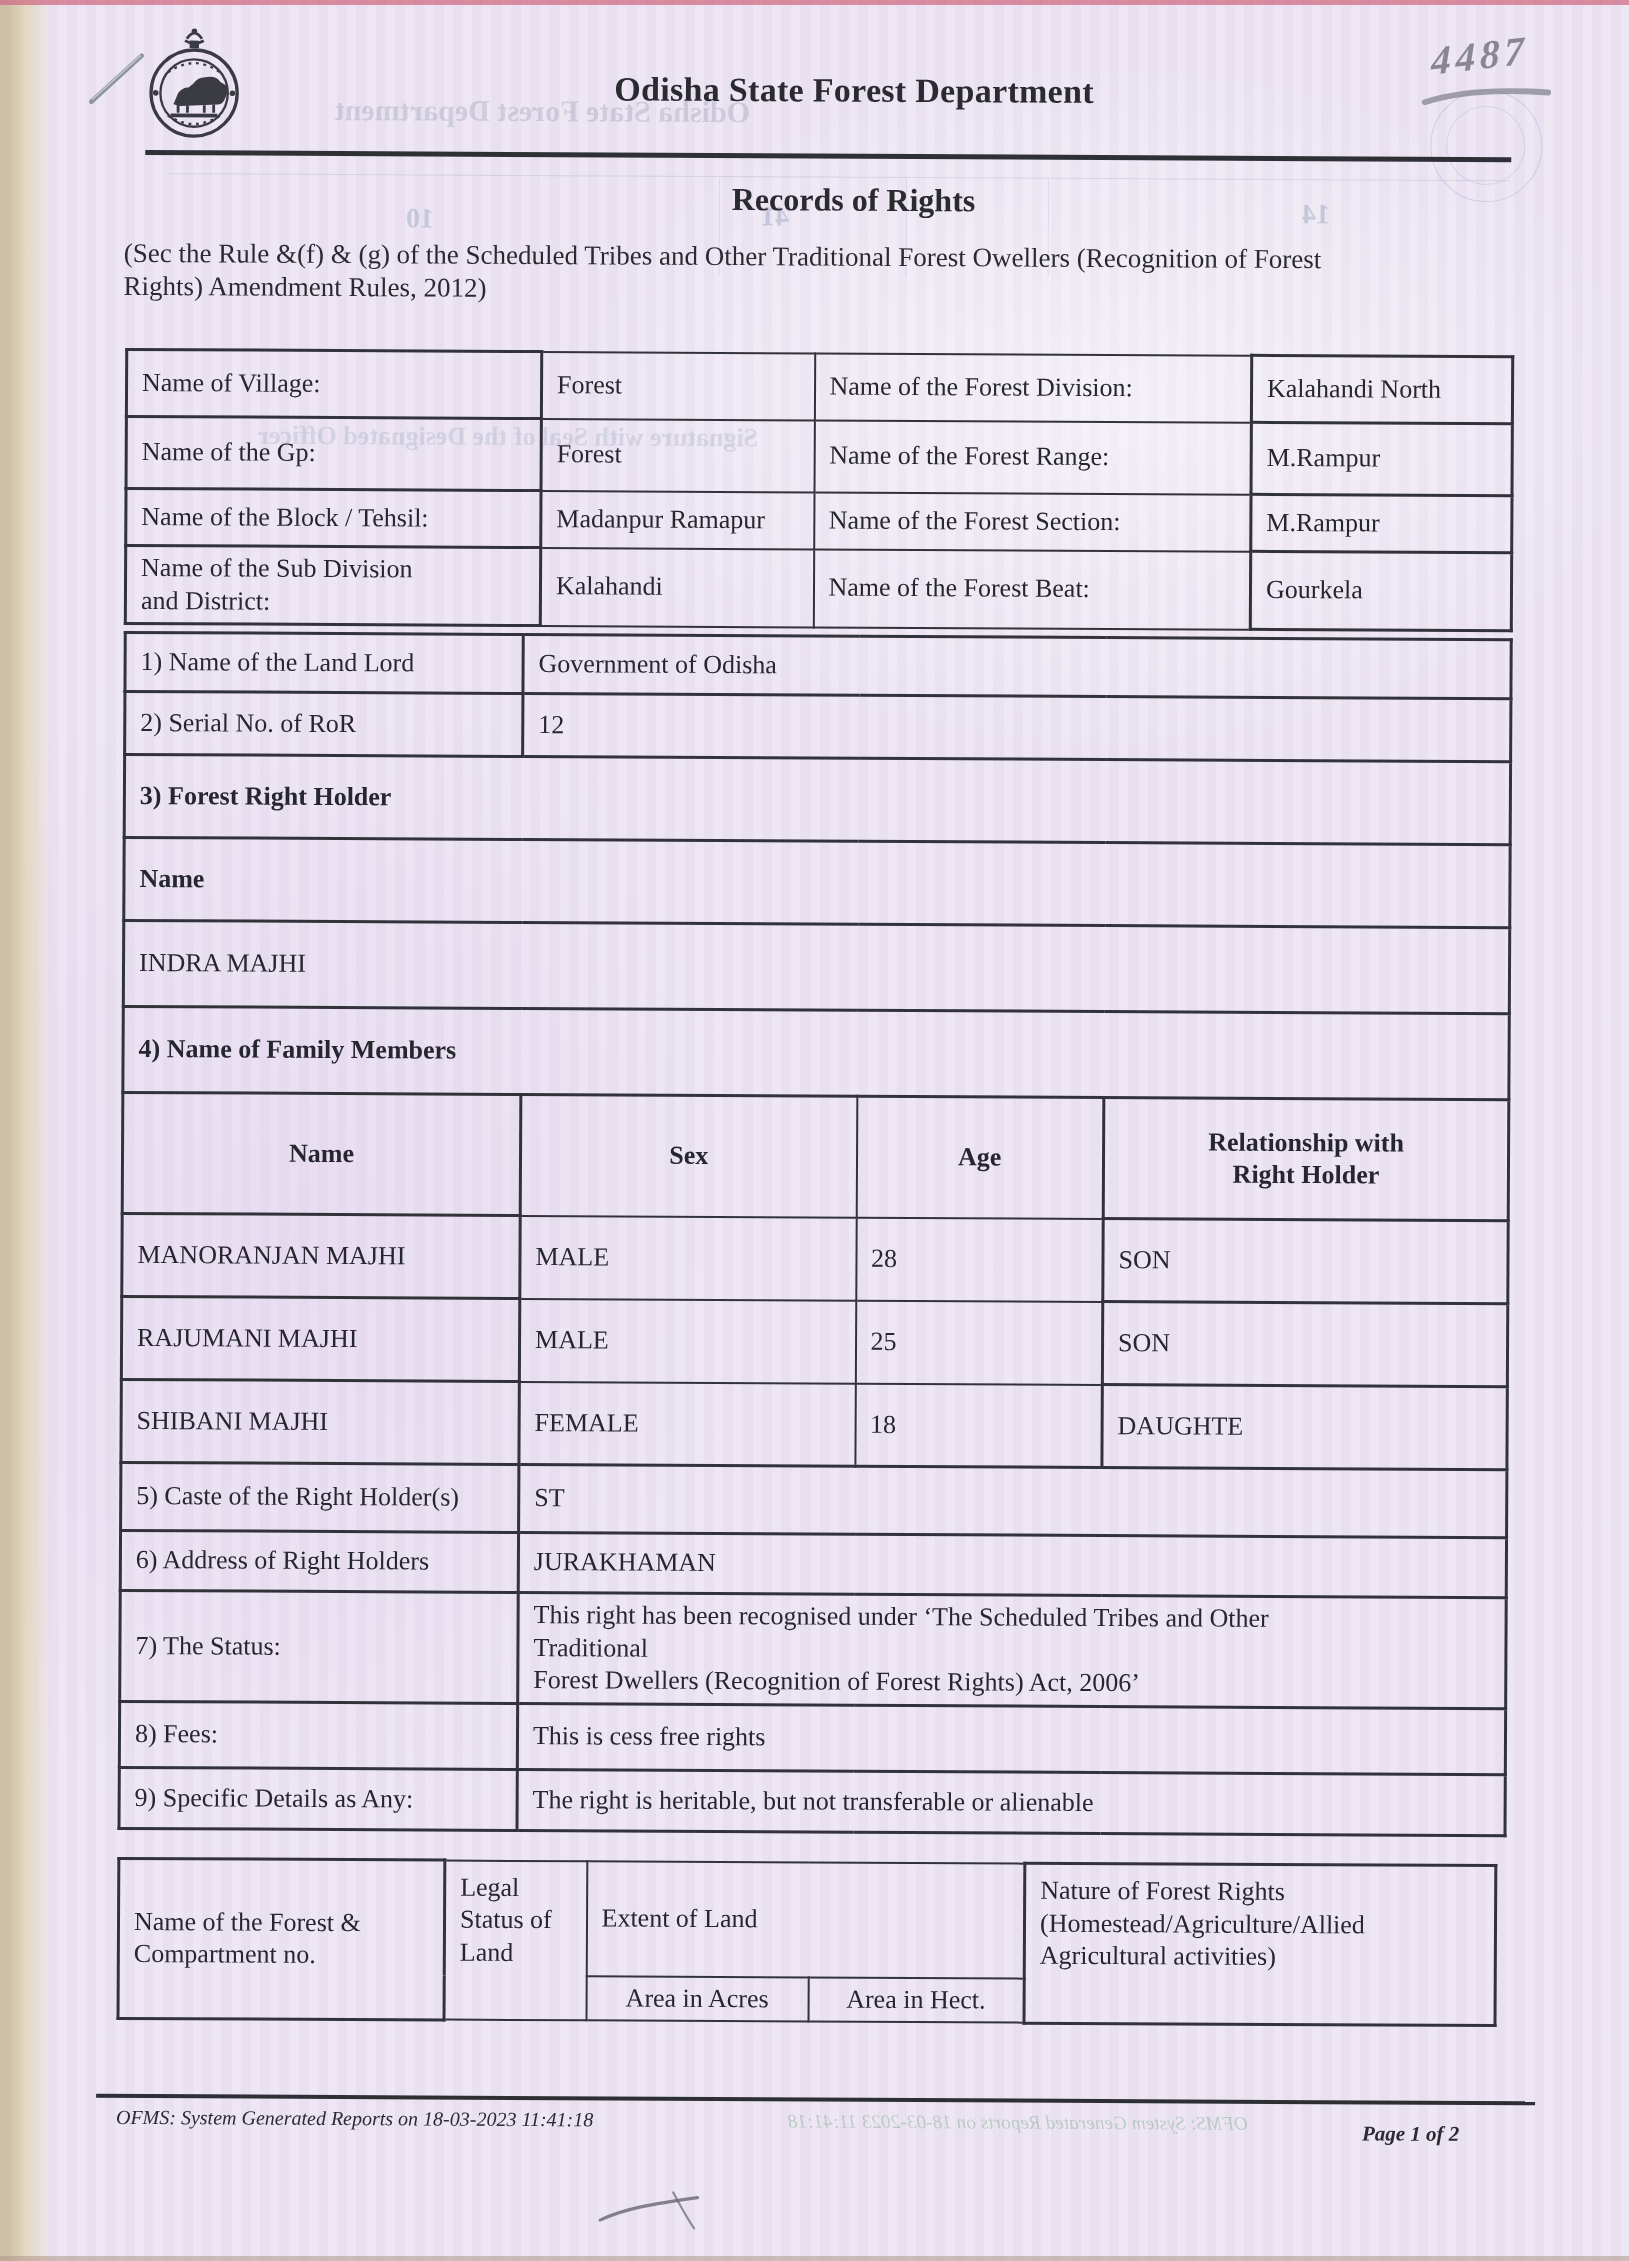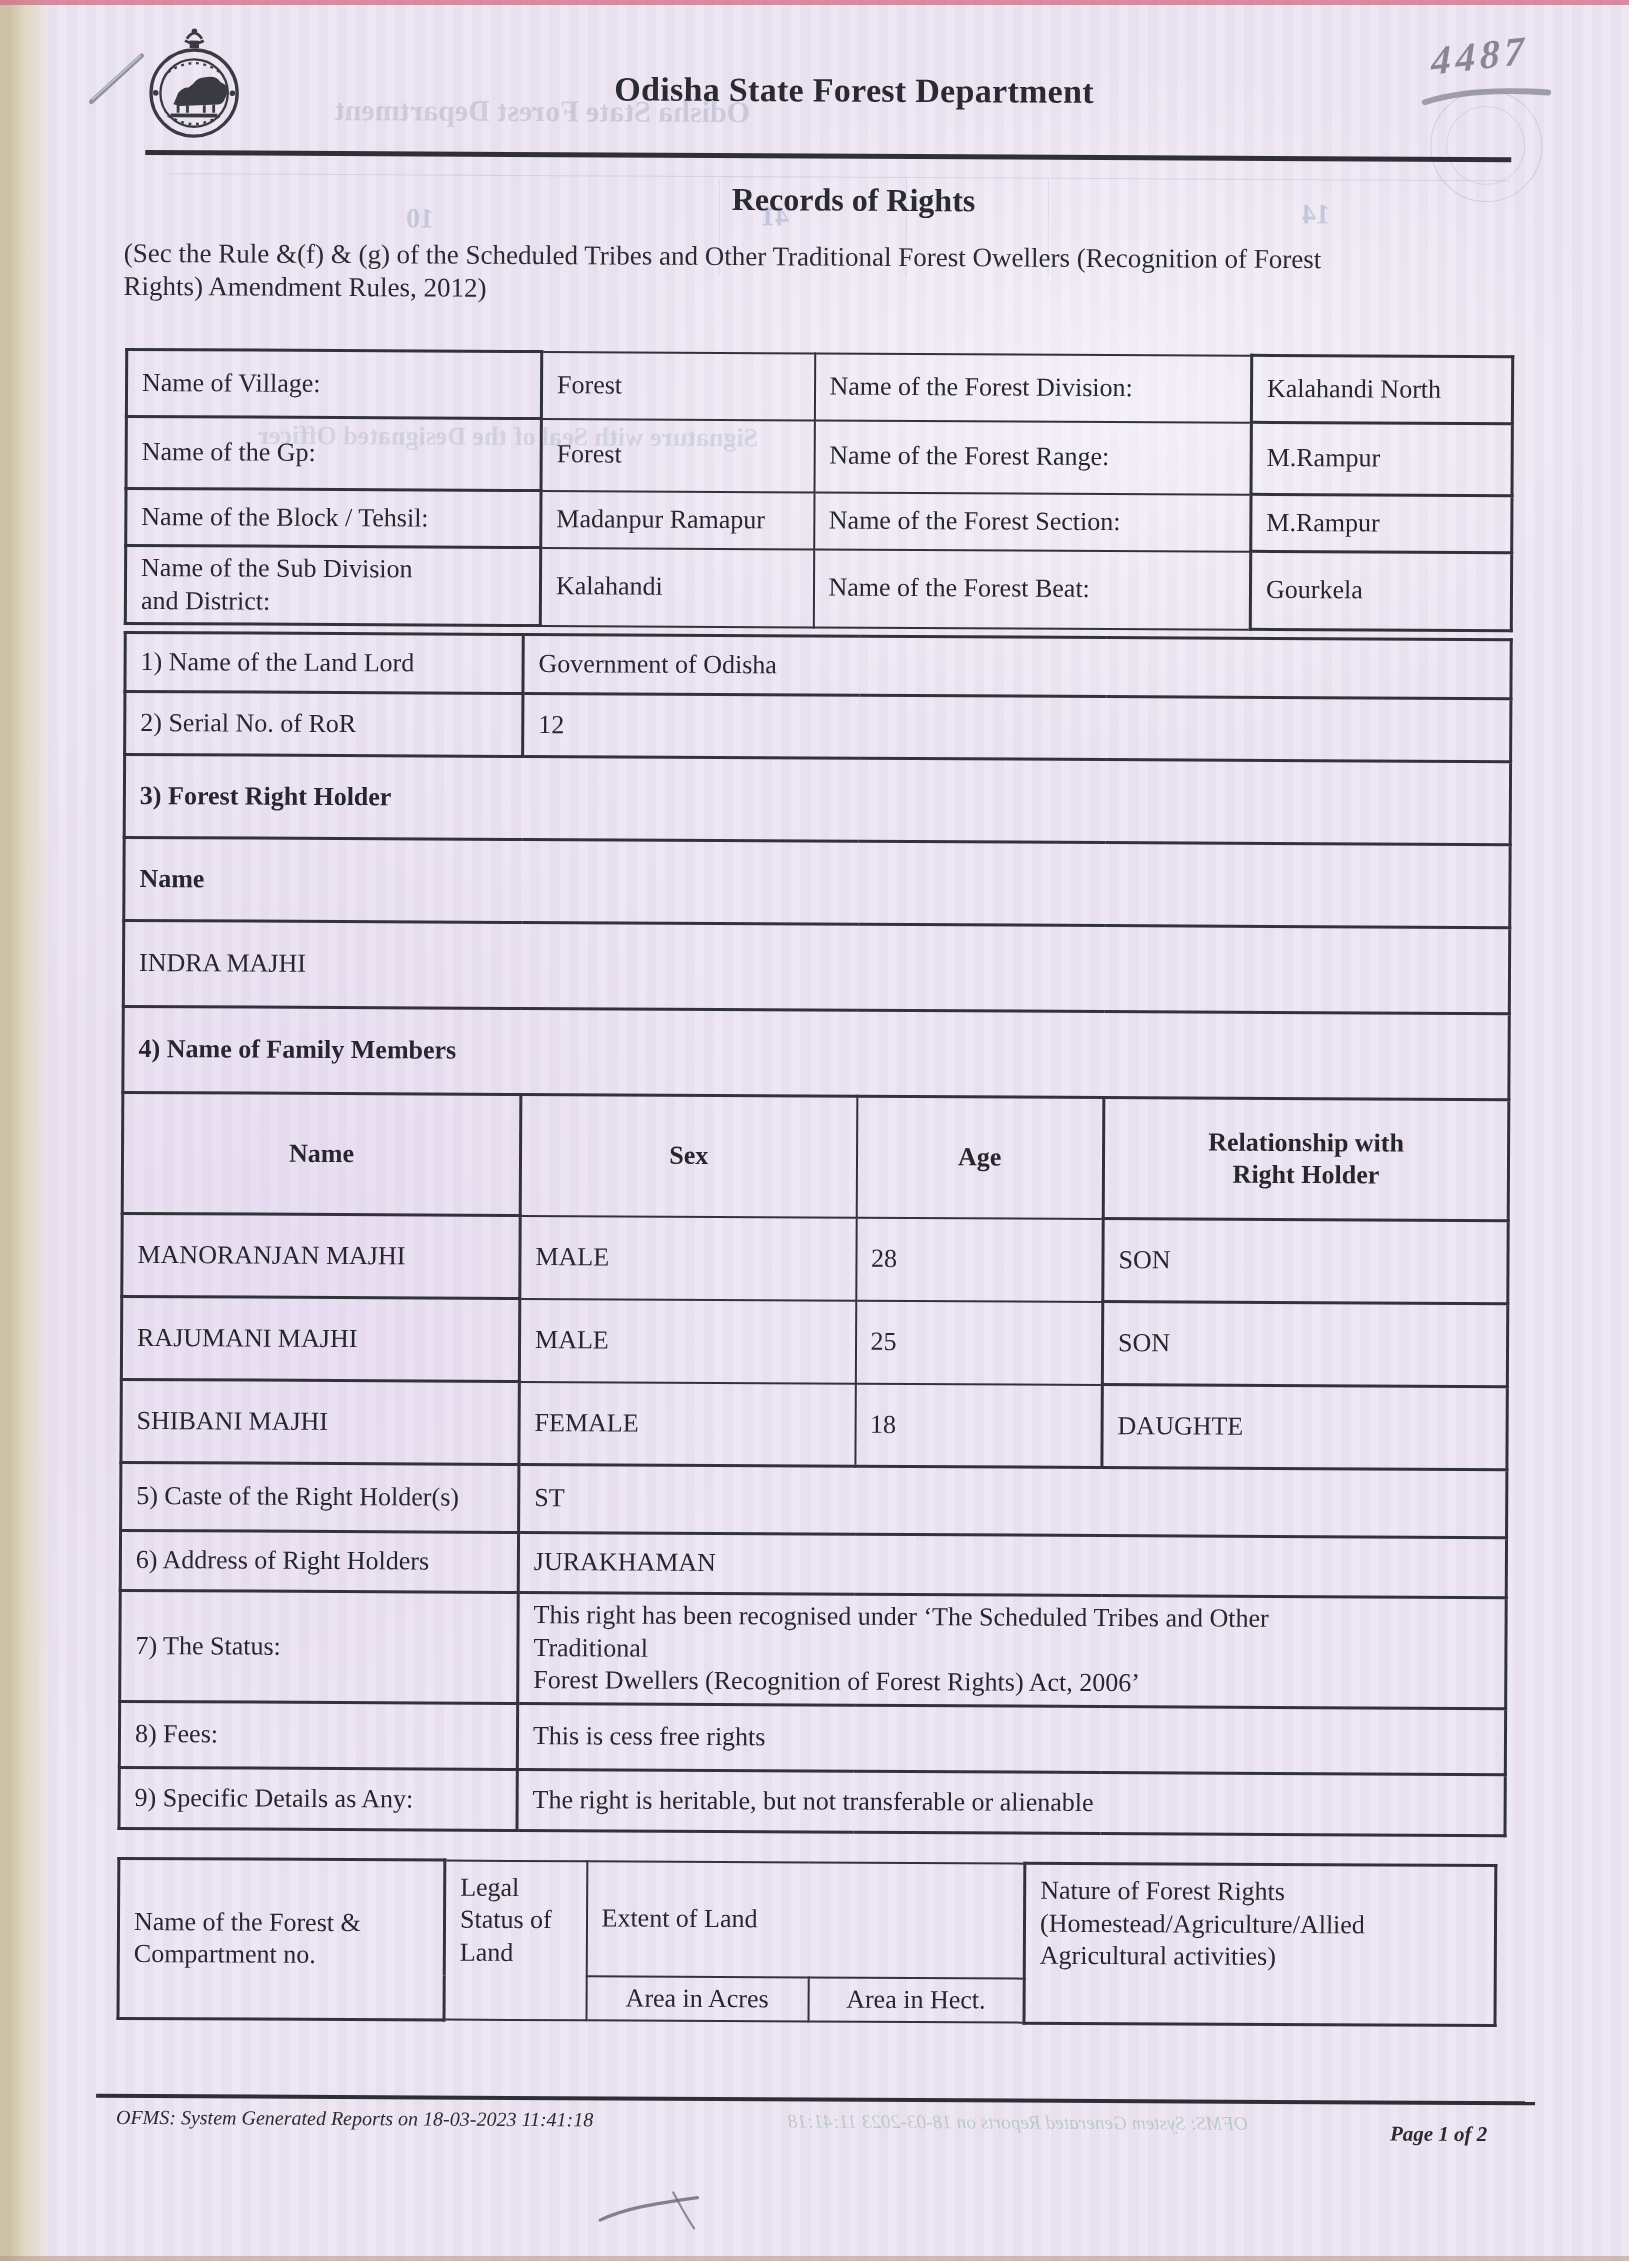--- a/index.html
+++ b/index.html
@@ -58,21 +58,21 @@
   .t-det{left:126px;top:631px;width:1386px;}
   .t-land{left:126px;top:1857px;width:1377px;}
   .bold{font-weight:bold;}
   .center{text-align:center;padding-left:6.4px;}
   .vtop{vertical-align:top;padding-top:10.3px;}
   .outer{border-width:3.9px;}
 
   
   .f-rule{position:absolute;left:106px;top:2094px;width:1439px;height:3.9px;background:#2e2e35;}
   .f-left{position:absolute;left:126px;top:2106px;font-size:20px;font-style:italic;}
-  .f-right{position:absolute;left:1372px;top:2115px;font-size:21px;font-style:italic;font-weight:bold;margin-left:28px;}
+  .f-right{position:absolute;left:1372px;top:2115px;font-size:21px;font-style:italic;font-weight:bold;}
 
   .staple{position:absolute;left:83px;top:49px;width:67px;height:61px;}
   .pencil-x{position:absolute;left:605px;top:2187px;width:113px;height:48px;}
 </style>
 </head>
 <body>
 
 <div class="scan">
   <div class="edge-left"></div>
   <div class="edge-top"></div>

